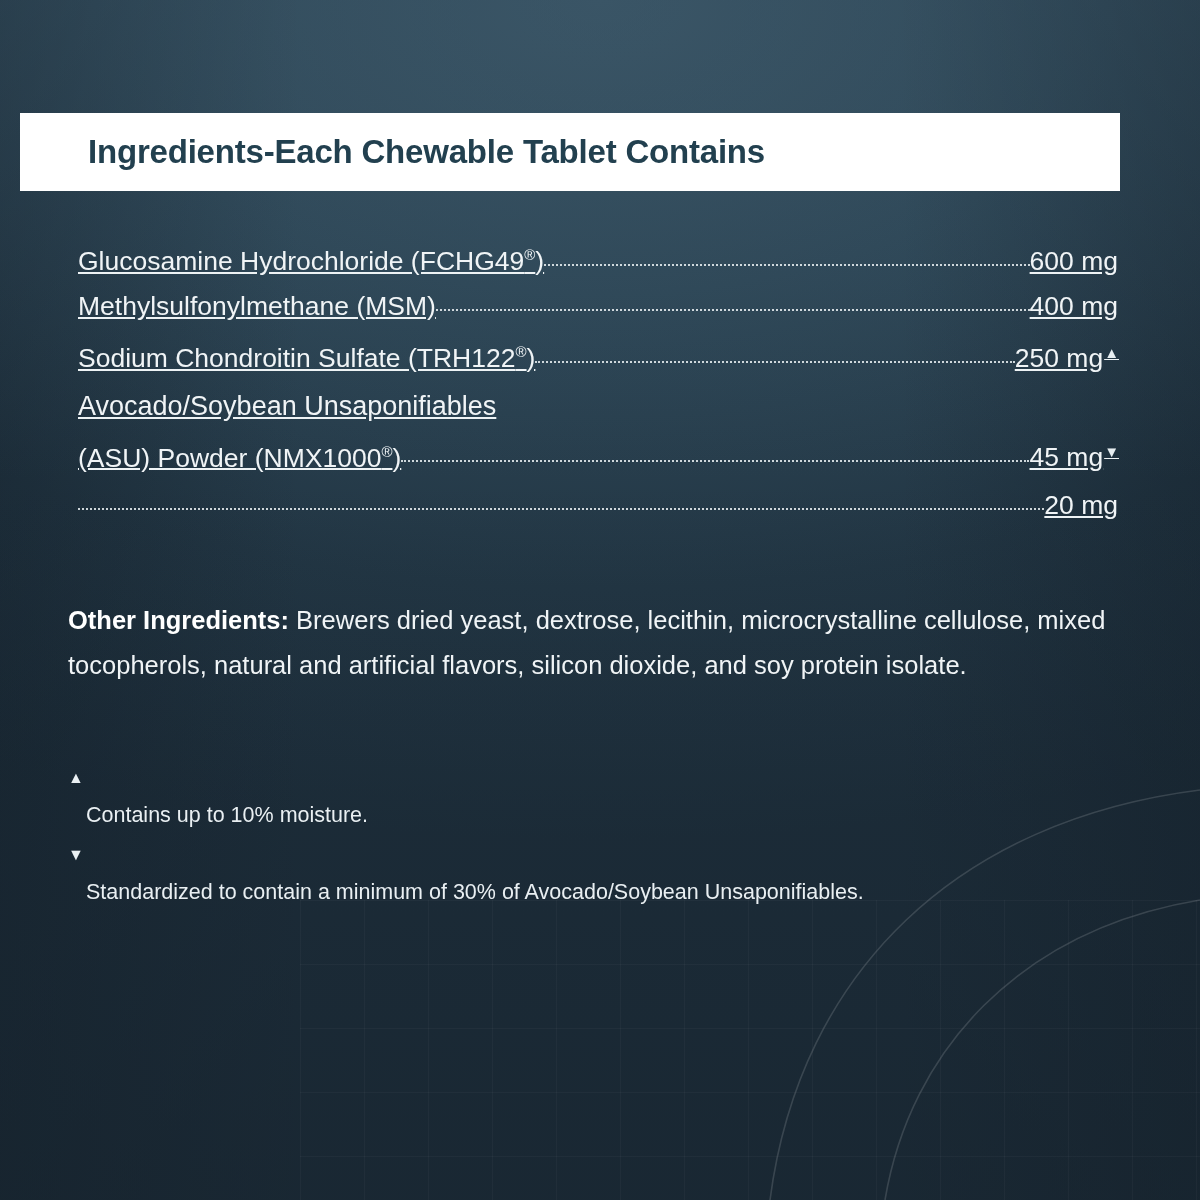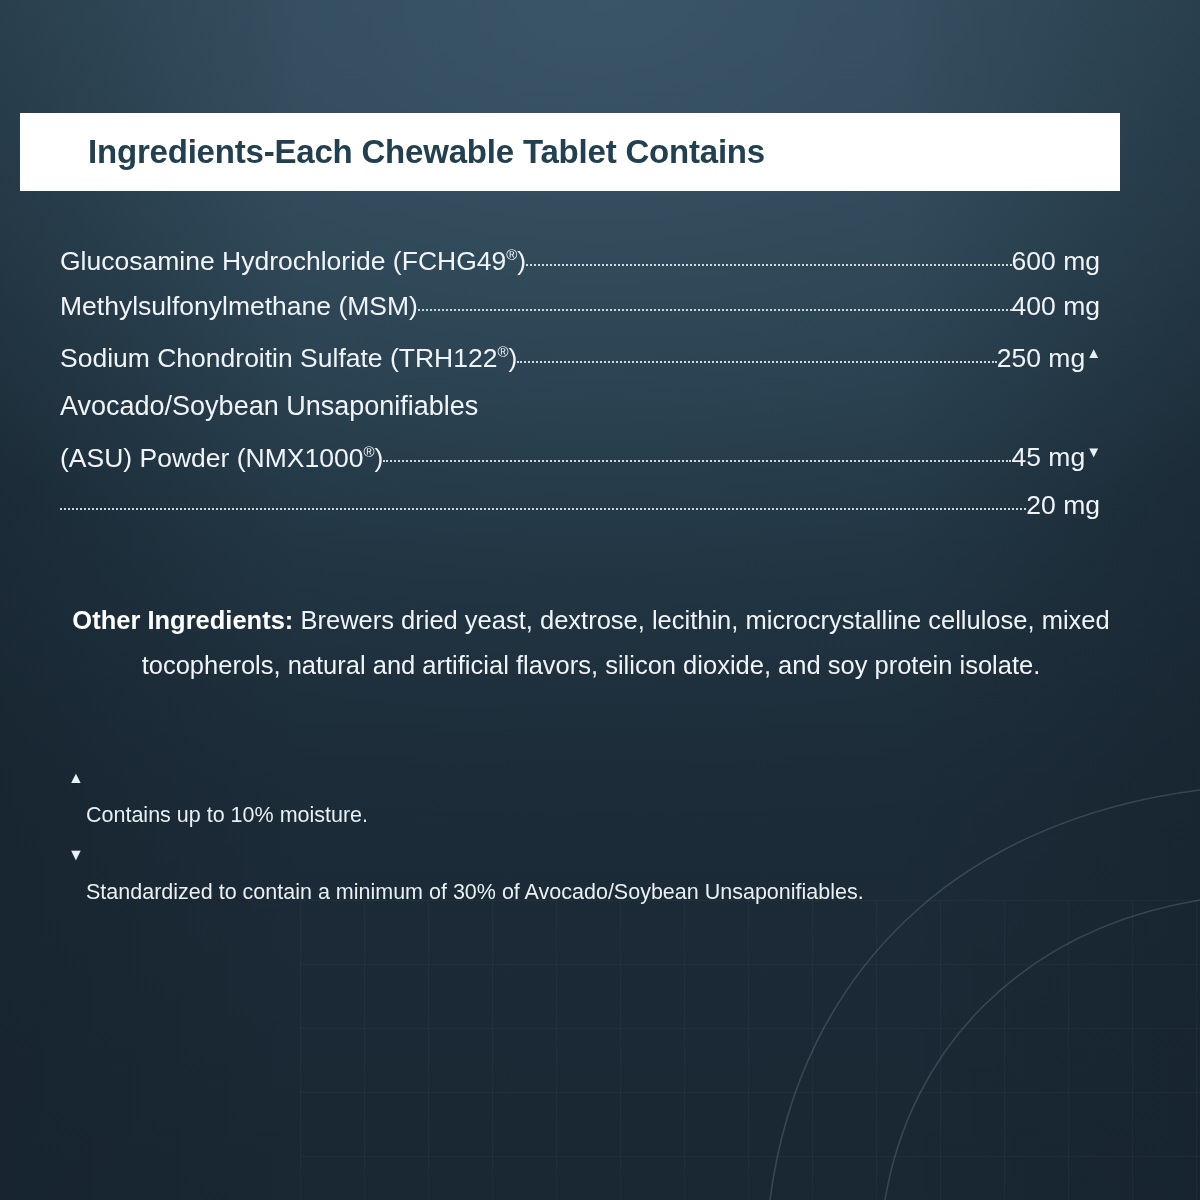--- a/index.html
+++ b/index.html
@@ -59,24 +59,25 @@
     font-size: 33px;
     font-weight: bold;
     letter-spacing: -0.2px;
     color: #22404F;
     white-space: nowrap;
   }
 
   
   .panel {
     position: absolute;
-    left: 60px;
+    left: 78px;
     top: 232px;
     width: 1040px;
     color: #EEF3F5;
+    text-decoration: underline;
   }
 
   .ing-row {
     display: flex;
     align-items: baseline;
     font-size: 26.5px;
     line-height: 45px;
     font-weight: 300;
     color: #F0F4F6;
     white-space: nowrap;
@@ -112,21 +113,20 @@
   
   .other {
     position: absolute;
     left: 68px;
     top: 598px;
     width: 1046px;
     font-size: 25.5px;
     line-height: 45px;
     font-weight: 300;
     color: #F0F4F6;
-    text-align: center;
   }
   .other b { font-weight: bold; color: #FFFFFF; }
 
   
   .notes {
     position: absolute;
     left: 68px;
     top: 758px;
     width: 1046px;
     font-size: 21.5px;

